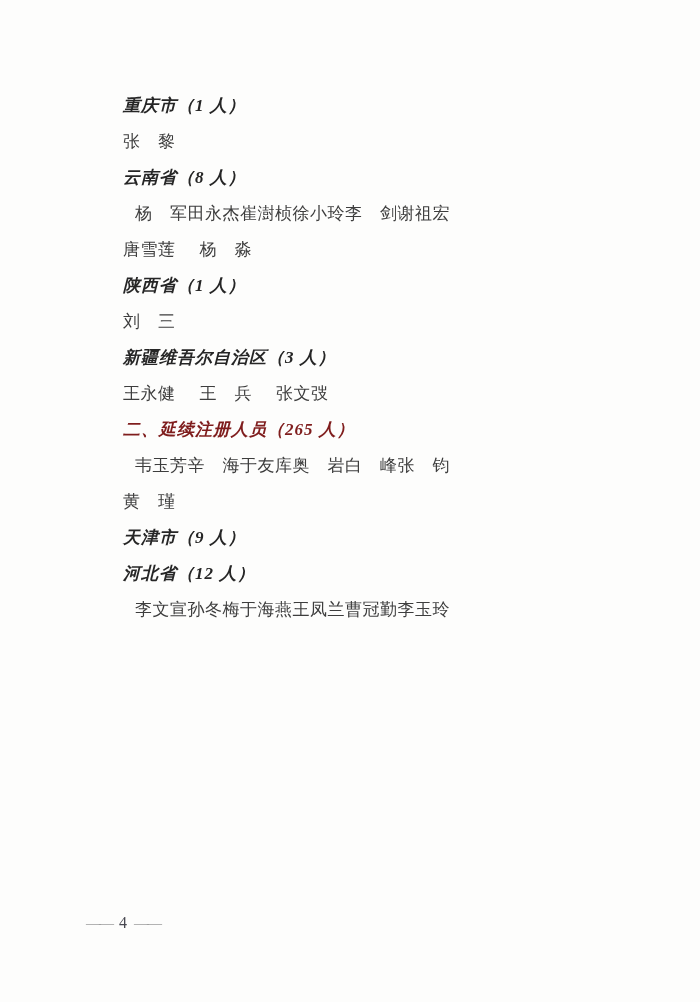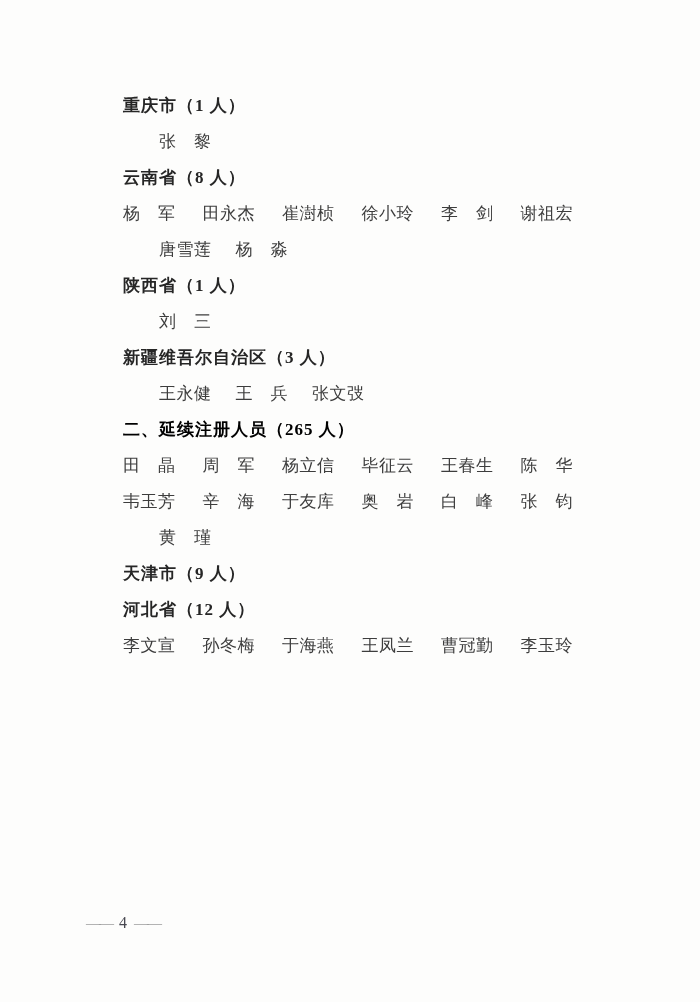--- a/index.html
+++ b/index.html
@@ -20,36 +20,36 @@
     left: 123px;
     top: 87px;
     width: 450px;
   }
   .line {
     height: 36px;
     display: flex;
     align-items: center;
   }
   .line.justify {
-    justify-content: space-between;
+    margin-left: 12px;
   }
   .line.leftrow {
     justify-content: flex-start;
     gap: 24px;
-    margin-left: 36px;
   }
   .heading-text {
     font-size: 17px;
     font-weight: bold;
     color: #262626;
     letter-spacing: 1px;
     white-space: pre;
+    font-style: italic;
   }
   .heading-text.section {
-    color: #000000;
+    color: #7f1d1d;
   }
   .person {
     font-size: 17px;
     color: #3d3d3d;
     white-space: pre;
     letter-spacing: 0.5px;
   }
   .footer {
     position: absolute;
     left: 86px;
@@ -105,28 +105,20 @@
       </div>
       <div class="line leftrow">
         <span class="person">王永健</span>
         <span class="person">王　兵</span>
         <span class="person">张文弢</span>
       </div>
       <div class="line">
         <span class="heading-text section">二、延续注册人员（265 人）</span>
       </div>
       <div class="line justify">
-        <span class="person">田　晶</span>
-        <span class="person">周　军</span>
-        <span class="person">杨立信</span>
-        <span class="person">毕征云</span>
-        <span class="person">王春生</span>
-        <span class="person">陈　华</span>
-      </div>
-      <div class="line justify">
         <span class="person">韦玉芳</span>
         <span class="person">辛　海</span>
         <span class="person">于友库</span>
         <span class="person">奥　岩</span>
         <span class="person">白　峰</span>
         <span class="person">张　钧</span>
       </div>
       <div class="line leftrow">
         <span class="person">黄　瑾</span>
       </div>

